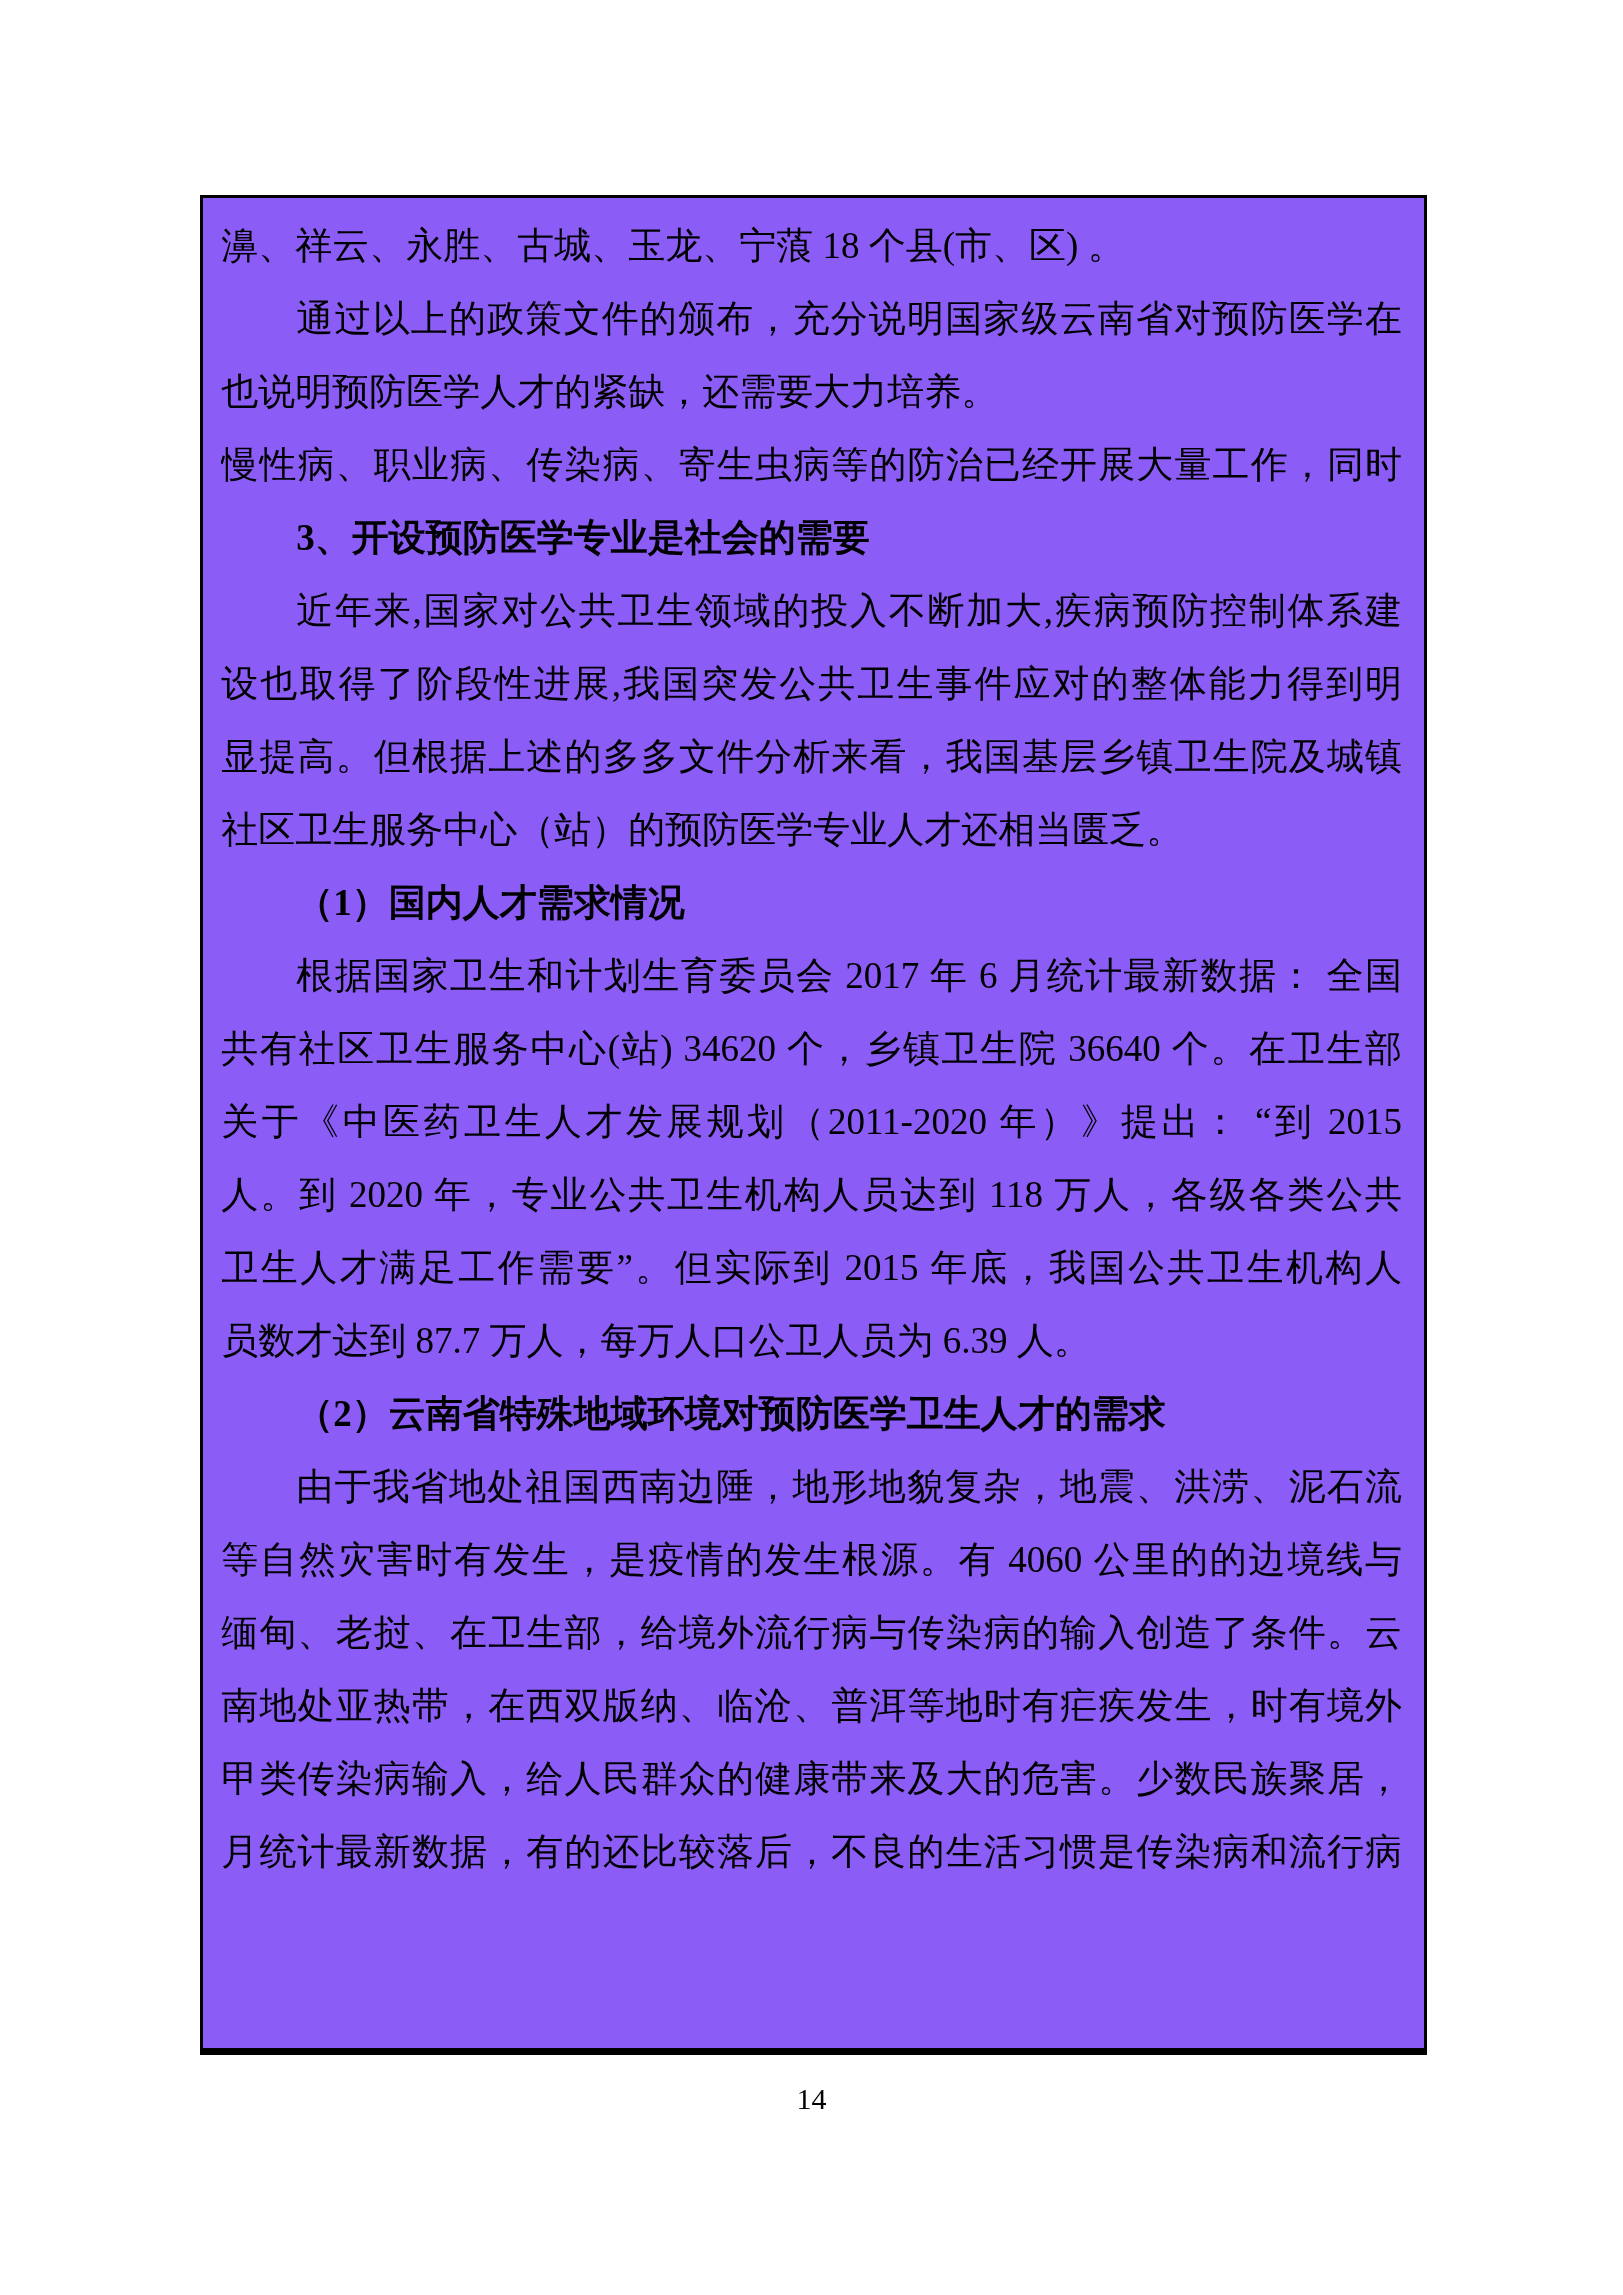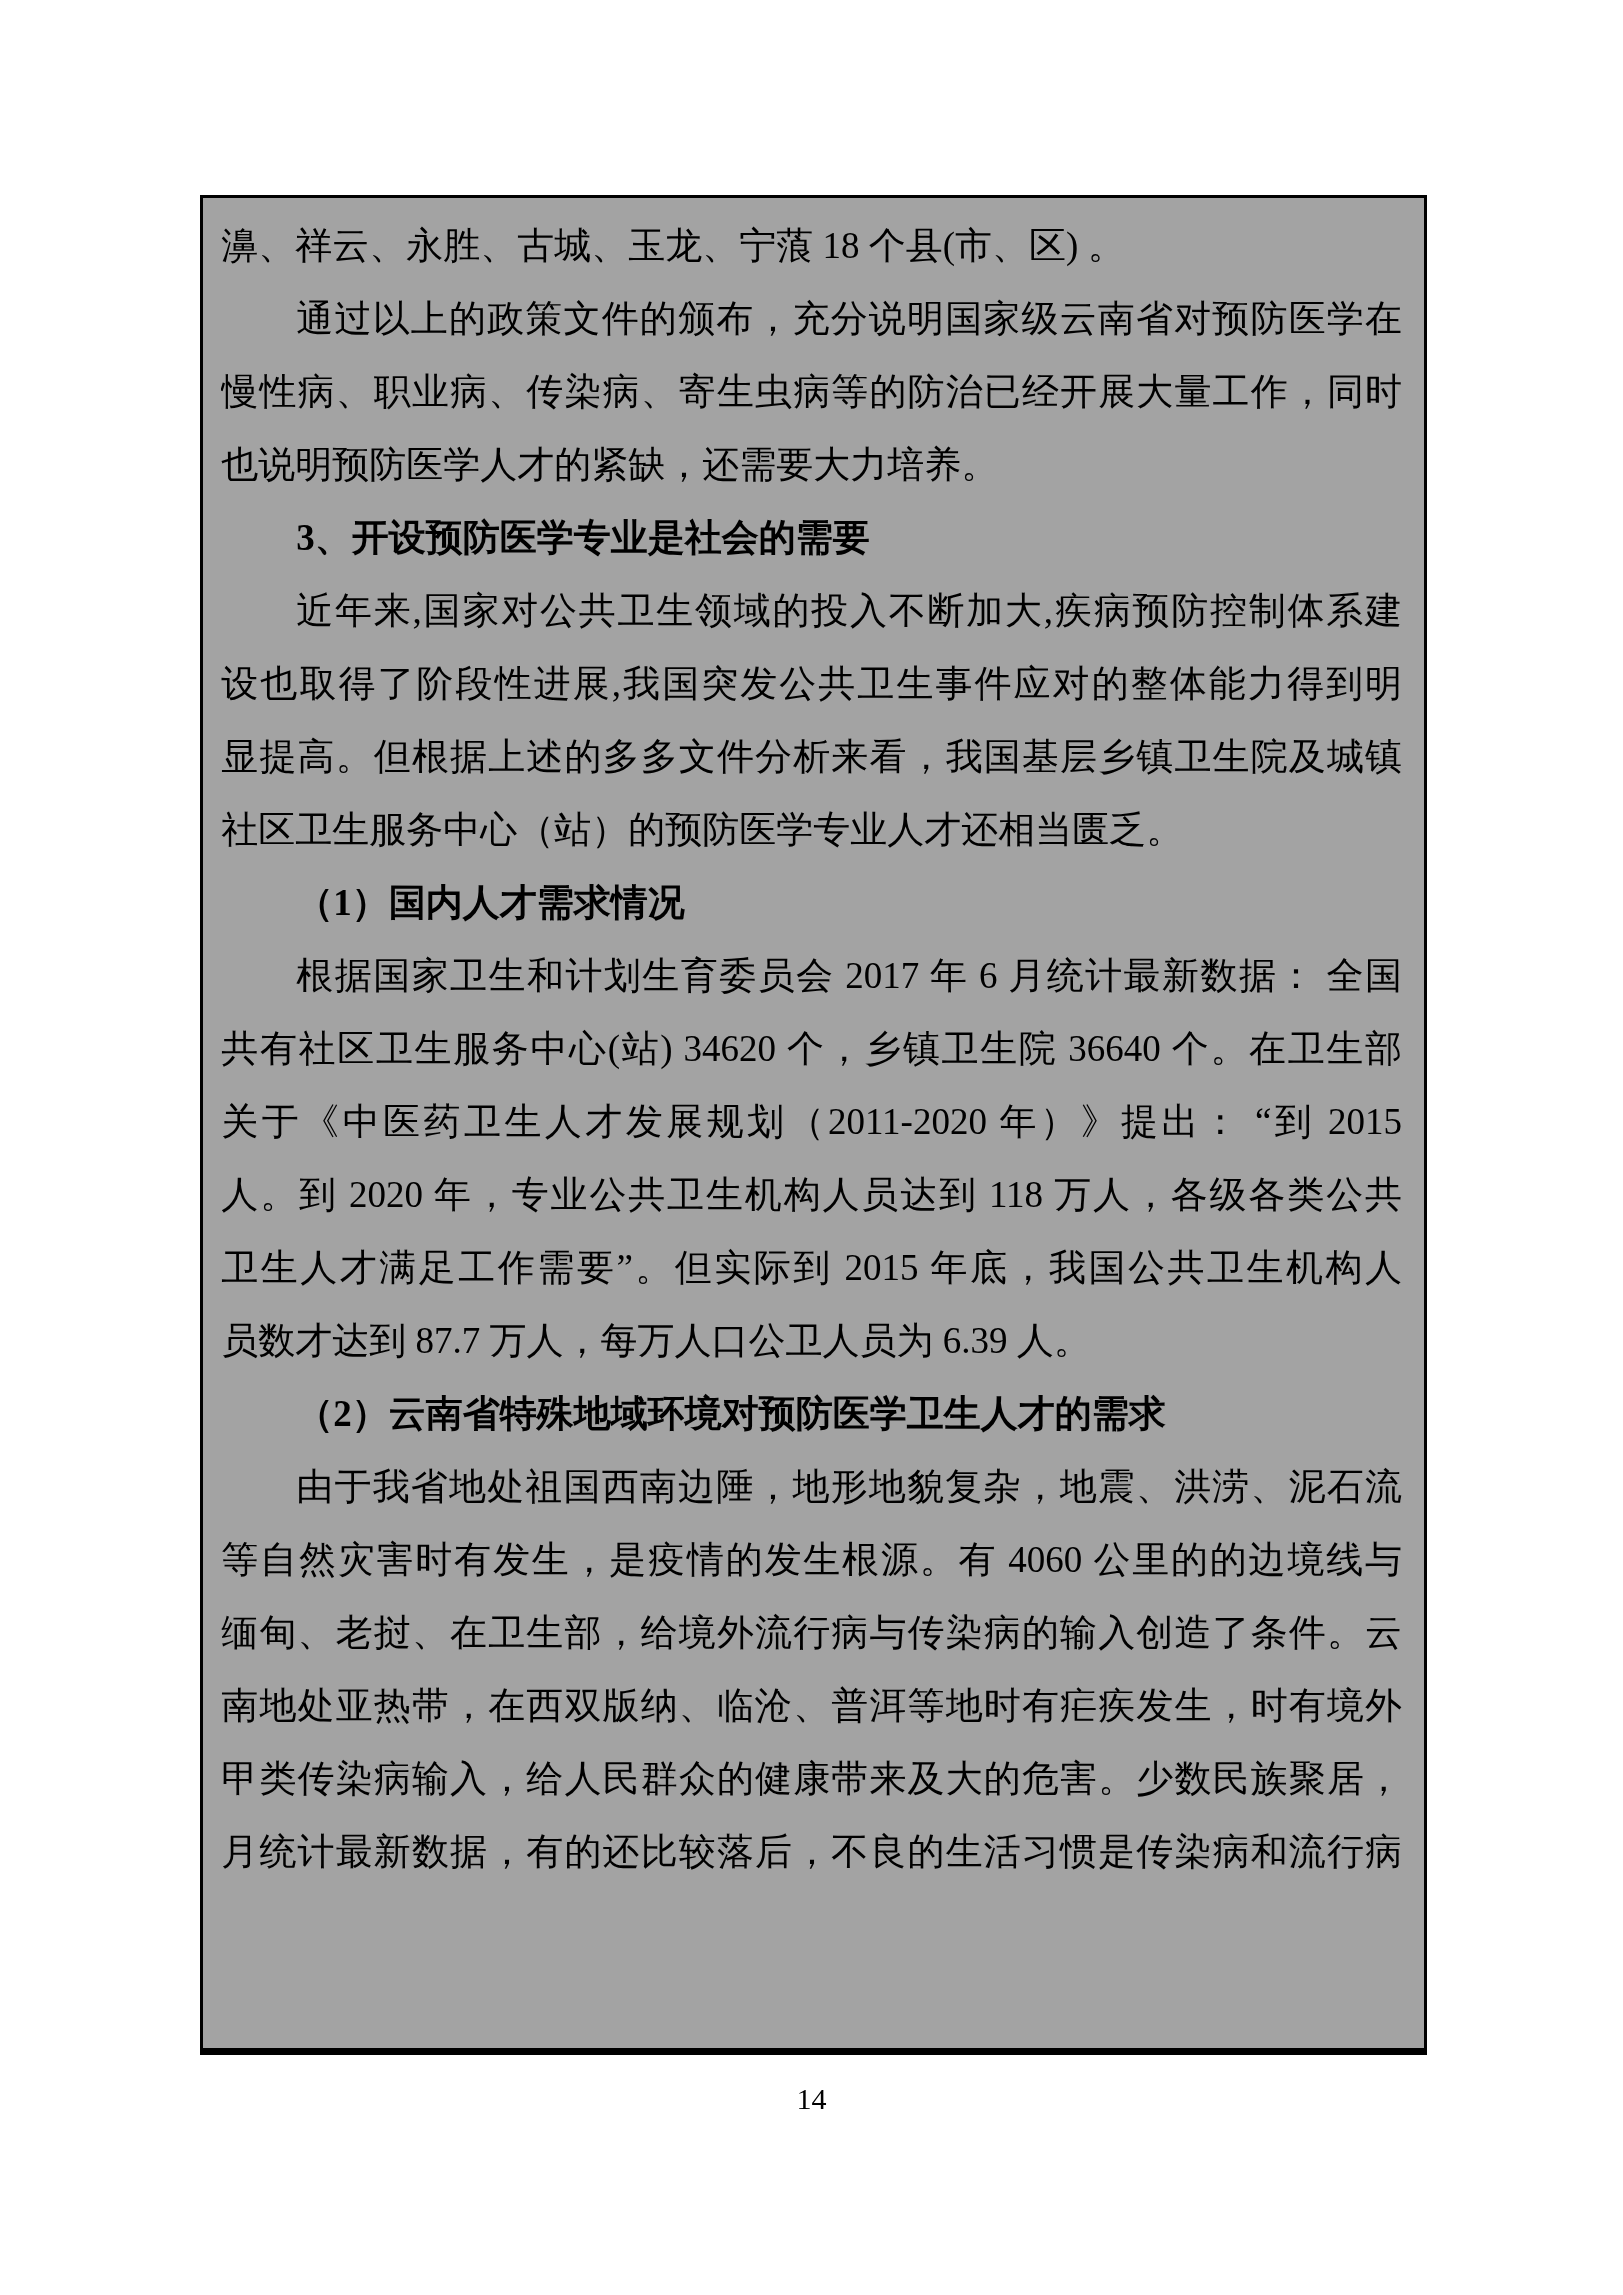--- a/index.html
+++ b/index.html
@@ -19,21 +19,21 @@
   .content-box {
     position: absolute;
     left: 200px;
     top: 195px;
     width: 1227px;
     height: 1860px;
     box-sizing: border-box;
     border: 3.3px solid #000000;
     border-bottom-width: 7.2px;
     padding: 10.5px 22px 0 18.3px;
-    background: #a3a3a3;
+    background: #8b5cf6;
   }
   .line {
     font-size: 37px;
     line-height: 73px;
     height: 73px;
     color: #000000;
     text-align: left;
     overflow: hidden;
   }
   .line.jfull {
@@ -58,22 +58,22 @@
     color: #000000;
   }
 </style>
 </head>
 <body>
 
 <div class="sheet">
   <div class="content-box">
     <div class="line">濞、祥云、永胜、古城、玉龙、宁蒗 18 个县(市、区) 。</div>
     <div class="line indent jfull">通过以上的政策文件的颁布，充分说明国家级云南省对预防医学在</div>
+    <div class="line">也说明预防医学人才的紧缺，还需要大力培养。</div>
     <div class="line jfull">慢性病、职业病、传染病、寄生虫病等的防治已经开展大量工作，同时</div>
-    <div class="line">也说明预防医学人才的紧缺，还需要大力培养。</div>
     <div class="line indent bold">3、开设预防医学专业是社会的需要</div>
     <div class="line indent jfull">近年来,国家对公共卫生领域的投入不断加大,疾病预防控制体系建</div>
     <div class="line jfull">设也取得了阶段性进展,我国突发公共卫生事件应对的整体能力得到明</div>
     <div class="line jfull">显提高。但根据上述的多多文件分析来看，我国基层乡镇卫生院及城镇</div>
     <div class="line">社区卫生服务中心（站）的预防医学专业人才还相当匮乏。</div>
     <div class="line indent bold">（1）国内人才需求情况</div>
     <div class="line indent jfull">根据国家卫生和计划生育委员会 2017 年 6 月统计最新数据： 全国</div>
     <div class="line jfull">共有社区卫生服务中心(站) 34620 个，乡镇卫生院 36640 个。在卫生部</div>
     <div class="line jfull">关于《中医药卫生人才发展规划（2011-2020 年）》提出： “到 2015</div>
     <div class="line jfull">人。到 2020 年，专业公共卫生机构人员达到 118 万人，各级各类公共</div>

